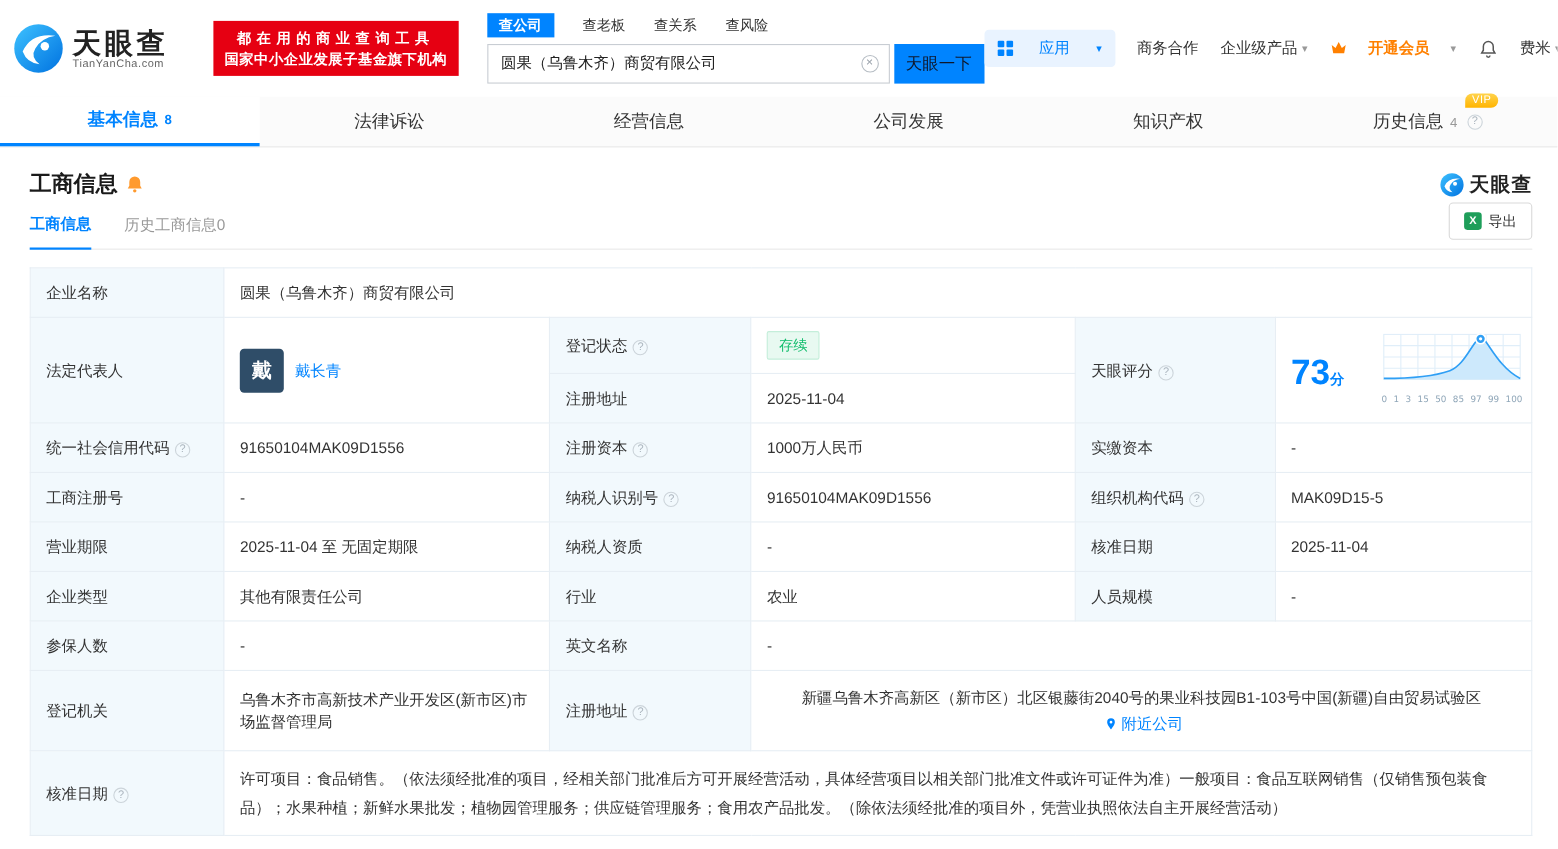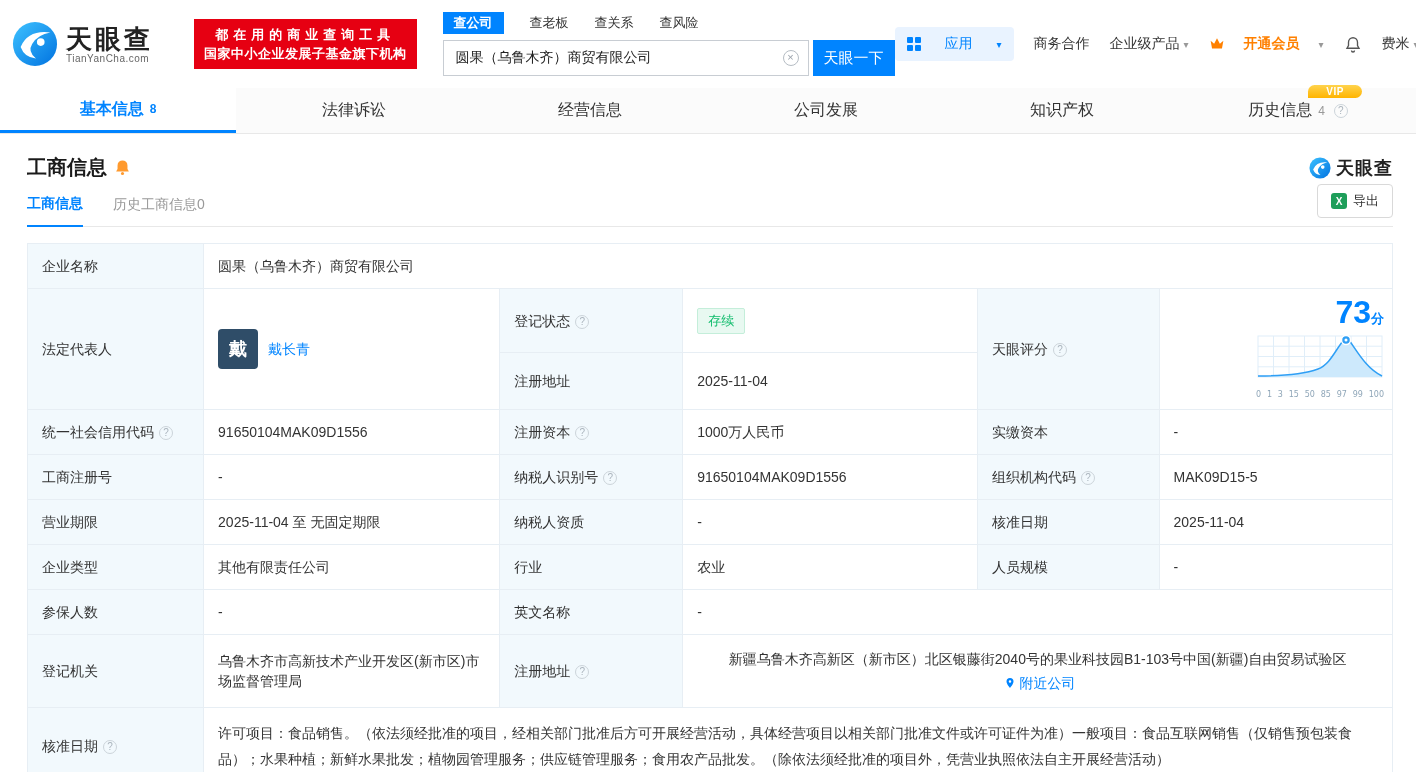--- a/index.html
+++ b/index.html
@@ -19,21 +19,21 @@
   .search-area { width:452px; flex:none; }
   .search-tabs { display:flex; gap:26px; align-items:center; margin-bottom:6px; font-size:13px; }
   .stab { color:#333; cursor:pointer; }
   .stab.active { background:#0084ff; color:#fff; padding:2px 11px; font-weight:bold; }
   .search-row { display:flex; gap:4px; }
   .search-box { position:relative; width:366px; }
   .search-box input { width:100%; height:36px; border:1px solid #c8cdd3; padding:0 34px 0 12px;
     font-size:14px; outline:none; color:#222; font-family:inherit; }
   .clear { position:absolute; right:10px; top:10px; width:16px; height:16px; border:1px solid #b6bdc4;
     border-radius:50%; color:#9aa2ab; font-size:11px; line-height:13px; text-align:center; cursor:pointer; }
-  .search-btn { width:82px; height:36px; background:#0084ff; color:#ffffff; border:none; font-size:15px;
+  .search-btn { width:82px; height:36px; background:#0084ff; color:#0f172a; border:none; font-size:15px;
     cursor:pointer; font-family:inherit; }
 
   .header-right { margin-left:auto; display:flex; align-items:center; gap:20px; font-size:14px;
     color:#333; white-space:nowrap; }
   .apps-pill { display:flex; align-items:center; gap:24px; background:#e9f3ff; color:#0084ff;
     padding:8px 12px; border-radius:4px; cursor:pointer; }
   .grid-icon { display:inline-grid; grid-template-columns:6px 6px; gap:2px; }
   .grid-icon i { width:6px; height:6px; background:#0084ff; border-radius:1px; display:block; }
   .caret { font-size:10px; }
   .caret.gray { color:#999; }
@@ -45,21 +45,21 @@
   
   .tabbar { display:flex; height:46px; background:#fbfbfb; border-bottom:1px solid #e8e8e8; }
   .tab { flex:1; display:flex; align-items:center; justify-content:center; gap:4px; font-size:16px;
     color:#333; cursor:pointer; position:relative; }
   .tab.active { color:#0084ff; font-weight:bold; border-bottom:3px solid #0084ff; background:#fff; }
   .count { font-size:12px; margin-left:2px; }
   .count.blue { color:#0084ff; }
   .count.gray { color:#999; font-weight:normal; }
   .tab-wrap { position:relative; display:flex; align-items:center; gap:4px; }
   .vip-badge { position:absolute; top:-15px; right:-14px; background:linear-gradient(180deg,#ffd34d,#ffb400);
-    color:#fff; font-size:10px; font-weight:bold; padding:1px 18px; border-radius:8px 8px 8px 0; letter-spacing:.5px; }
+    color:#fff; font-size:10px; font-weight:normal; padding:1px 6px; border-radius:8px 8px 8px 0; letter-spacing:.5px; }
 
   .q { display:inline-block; width:14px; height:14px; line-height:12px; text-align:center;
     border:1px solid #ccd4da; border-radius:50%; color:#aab4bd; font-size:10px; margin-left:5px;
     vertical-align:1px; cursor:pointer; font-weight:normal; }
 
   
   .section-head { display:flex; align-items:center; padding:20px 23px 0 27px; }
   .section-head h2 { font-size:20px; color:#1a1a1a; display:flex; align-items:center; gap:7px; }
   .tyc-mini { margin-left:auto; display:flex; align-items:center; gap:5px; }
   .tyc-mini .t { font-size:18px; font-weight:bold; color:#222; letter-spacing:1px; }
@@ -83,21 +83,21 @@
     background:#fff; line-height:20px; word-break:break-all; }
   .info-table td.lbl { background:#f2f9fd; }
   .rep-cell { }
   .rep-inner { display:flex; align-items:center; gap:10px; }
   .avatar { width:40px; height:40px; background:#2f4d68; color:#fff; font-size:18px; font-weight:bold;
     display:flex; align-items:center; justify-content:center; border-radius:4px; cursor:pointer; flex:none; }
   .link { color:#0084ff; cursor:pointer; }
   .badge { display:inline-block; padding:2px 10px; font-size:13px; color:#12bd6d; background:#e8f9f1;
     border:1px solid #c4eeda; border-radius:2px; }
   .score-cell { padding:6px 8px 4px 14px !important; }
-  .score-inner { display:flex; align-items:flex-end; justify-content:space-between; gap:6px;flex-direction:column; }
+  .score-inner { display:flex; align-items:center; justify-content:space-between; gap:6px; }
   .score-num { color:#0084ff; font-weight:bold; font-size:32px; line-height:34px; }
   .score-unit { color:#0084ff; font-size:13px; font-weight:bold; }
   .score-chart { width:128px; }
   .axis { display:flex; justify-content:space-between; font-size:8px; color:#8fa6b8; margin-top:1px;
     font-family:"DejaVu Sans",sans-serif; }
   .scope-cell { line-height:26px !important; }
   .addr-cell { line-height:24px !important;text-align:center; }
   .nearby { color:#0084ff; cursor:pointer; white-space:nowrap; margin-left:4px; }
   .nearby svg { vertical-align:-1px; }
 </style>

